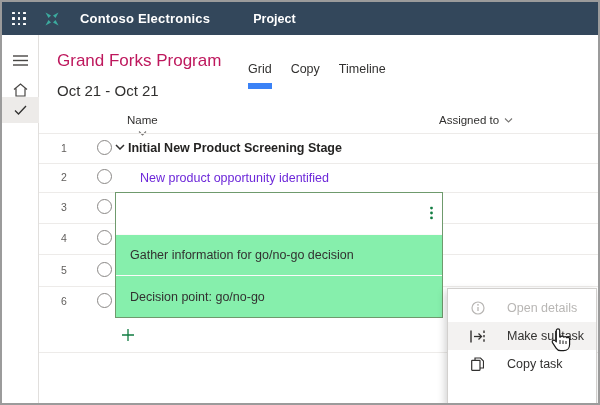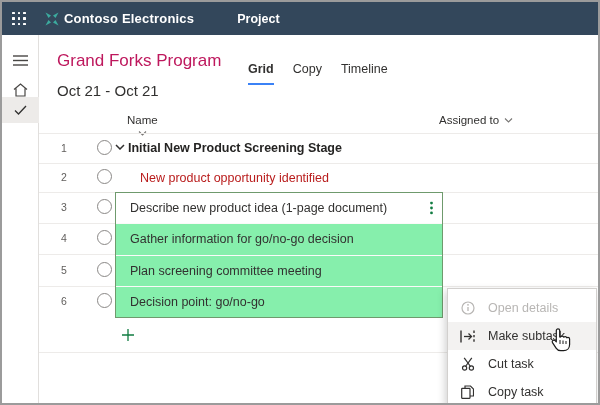--- a/index.html
+++ b/index.html
@@ -10,65 +10,65 @@
     font-family:"Liberation Sans", sans-serif; color:#323130;
   }
   
   .topbar {
     position:absolute; left:0; top:0; right:0; height:33px;
     background:#33475b; display:flex; align-items:center; padding-left:10px;
   }
   .waffle { width:14px; height:14px; display:grid; grid-template-columns:repeat(3,1fr); gap:2.6px; cursor:pointer; }
   .waffle i { width:2.6px; height:2.6px; background:#fff; border-radius:0.5px; }
   .brand-logo { margin-left:18px; width:16px; height:16px; }
-  .brand-name { margin-left:4px; color:#fff; font-weight:bold; font-size:13px; letter-spacing:.2px; }
+  .brand-name { margin-left:20px; color:#fff; font-weight:bold; font-size:13px; letter-spacing:.2px; }
   .product-name { margin-left:43px; color:#fff; font-weight:600; font-size:12.5px; }
   
   .rail {
     position:absolute; left:0; top:33px; width:37px; bottom:0;
     background:#fff; border-right:1px solid #e1dfdd;
   }
   .rail-item { position:absolute; left:0; width:37px; height:26px; display:flex; align-items:center; justify-content:center; cursor:pointer; }
   .rail-item.selected { background:#edebe9; }
   
   .main { position:absolute; left:37px; top:33px; right:0; bottom:0; }
   .page-title { position:absolute; left:18px; top:16px; font-size:17px; font-weight:normal; color:#be185d; }
   .date-range { position:absolute; left:18px; top:47px; font-size:15px; color:#323130; }
   .tabs { position:absolute; left:209px; top:27px; display:flex; gap:19px; }
   .tab { font-size:12.5px; color:#323130; padding-bottom:7px; cursor:pointer; }
-  .tab.active { font-weight:bold; border-bottom:2px solid #3b82f6; }
+  .tab.active { font-weight:normal; border-bottom:6px solid #3b82f6; }
   
   .col-head { position:absolute; top:79px; font-size:11.5px; color:#323130; display:flex; align-items:center; gap:5px; cursor:pointer; }
   .col-head.name { left:88px;flex-direction:column; }
   .col-head.assigned { left:400px; }
   .hline { position:absolute; left:0; right:0; height:1px; background:#edebe9; }
   
   .rownum { position:absolute; left:18px; width:14px; text-align:center; font-size:10.5px; color:#605e5c; }
   .taskcircle { position:absolute; left:58px; width:15px; height:15px; border:1px solid #8a8886; border-radius:50%; background:#fff; cursor:pointer; }
-  .taskname { position:absolute; font-size:12.5px; color:#b91c1c; white-space:nowrap; }
+  .taskname { position:absolute; font-size:12.5px; color:#6d28d9; white-space:nowrap; }
   .taskname.bold { font-weight:bold; color:#252423; }
   .chev1 { position:absolute; left:76px; cursor:pointer; }
   
   .sel-block {
     position:absolute; left:76px; top:157px; width:328px; height:126px;
     border:1.5px solid #6f9a6d; display:flex; flex-direction:column; background:#fff;
   }
   .sel-cell { flex:1; position:relative; display:flex; align-items:center; padding-left:14px;
     font-size:12.5px; color:#323130; white-space:nowrap; background:#86efac; border-top:1px solid #fbfaf9; cursor:pointer; }
   .sel-cell.first { background:#fff; border-top:none; }
   .kebab { position:absolute; right:9px; top:50%; transform:translateY(-50%); cursor:pointer; line-height:0; }
   
   .add-row { position:absolute; left:83px; top:283px; height:34px; display:flex; align-items:center; gap:13px; color:#107c41; font-size:12.5px; cursor:pointer; }
   
   .menu {
     position:absolute; left:445px; top:286px; width:150px; height:117px;
     background:#fff; border:1px solid #d2d0ce; box-shadow:-2px 3px 8px rgba(0,0,0,.18);
     padding-top:5px; z-index:5;
   }
-  .menu-item { height:28px; display:flex; align-items:center; padding-left:12px; gap:13px; font-size:12.5px; color:#323130; cursor:pointer; }
+  .menu-item { height:28px; display:flex; align-items:center; padding-left:22px; gap:22px; font-size:12.5px; color:#323130; cursor:pointer; }
   .menu-item.disabled { color:#b8b6b4; cursor:default; }
   .menu-item.hovered { background:#f3f2f1; }
   .menu-item .mi { width:15px; display:flex; justify-content:center; line-height:0; }
   .cursor-hand { position:absolute; left:546px; top:326px; z-index:9; pointer-events:none; }
   svg { display:block; }
 </style>
 </head>
 <body>
 
 <div class="screen">
@@ -178,36 +178,32 @@
       <span class="rownum" style="top:229px;">5</span>
       <span class="taskcircle" style="top:227px;"></span>
     </div>
     <div>
       <span class="rownum" style="top:260px;">6</span>
       <span class="taskcircle" style="top:258px;"></span>
     </div>
 
     <div class="sel-block">
       <div class="sel-cell first">
-        <span>Describe new product idea (1-page document)</span>
         <span class="kebab">
           <svg width="3" height="13" viewBox="0 0 3 13">
               <circle cx="1.5" cy="1.5" r="1.4" fill="#107c41"></circle>
               <circle cx="1.5" cy="6.5" r="1.4" fill="#107c41"></circle>
               <circle cx="1.5" cy="11.5" r="1.4" fill="#107c41"></circle>
             </svg>
         </span>
       </div>
       <div class="sel-cell">
         <span>Gather information for go/no-go decision</span>
       </div>
       <div class="sel-cell">
-        <span>Plan screening committee meeting</span>
-      </div>
-      <div class="sel-cell">
         <span>Decision point: go/no-go</span>
       </div>
     </div>
 
     <div class="add-row">
       <svg width="12" height="12" viewBox="0 0 12 12">
         <path d="M6 0 V12 M0 6 H12" stroke="#107c41" stroke-width="1.3"></path>
       </svg>
     </div>
   </div>
@@ -229,31 +225,20 @@
           <line x1="1" y1="0.5" x2="1" y2="12.5" stroke="#323130" stroke-width="1.4"></line>
           <line x1="4" y1="6.5" x2="11" y2="6.5" stroke="#323130" stroke-width="1.3"></line>
           <path d="M8.5 3.5 L11.5 6.5 L8.5 9.5" fill="none" stroke="#323130" stroke-width="1.3"></path>
           <line x1="14" y1="0.5" x2="14" y2="12.5" stroke="#323130" stroke-width="1.4" stroke-dasharray="2.4 2"></line>
         </svg>
       </span>
       <span>Make subtask</span>
     </div>
     <div class="menu-item">
       <span class="mi">
-        <svg width="14" height="14" viewBox="0 0 14 14">
-          <line x1="3.2" y1="0.8" x2="9.5" y2="9.5" stroke="#323130" stroke-width="1.2"></line>
-          <line x1="10.8" y1="0.8" x2="4.5" y2="9.5" stroke="#323130" stroke-width="1.2"></line>
-          <circle cx="3.6" cy="11" r="2.1" fill="none" stroke="#323130" stroke-width="1.2"></circle>
-          <circle cx="10.4" cy="11" r="2.1" fill="none" stroke="#323130" stroke-width="1.2"></circle>
-        </svg>
-      </span>
-      <span>Cut task</span>
-    </div>
-    <div class="menu-item">
-      <span class="mi">
         <svg width="13" height="14" viewBox="0 0 13 14">
           <path d="M4 3 V1 H9.5 L12.5 4 V11 H9" fill="none" stroke="#323130" stroke-width="1.2"></path>
           <rect x="0.7" y="3.3" width="8.3" height="10" fill="none" stroke="#323130" stroke-width="1.2" rx="0.5"></rect>
         </svg>
       </span>
       <span>Copy task</span>
     </div>
   </div>
 
   <div class="cursor-hand">

